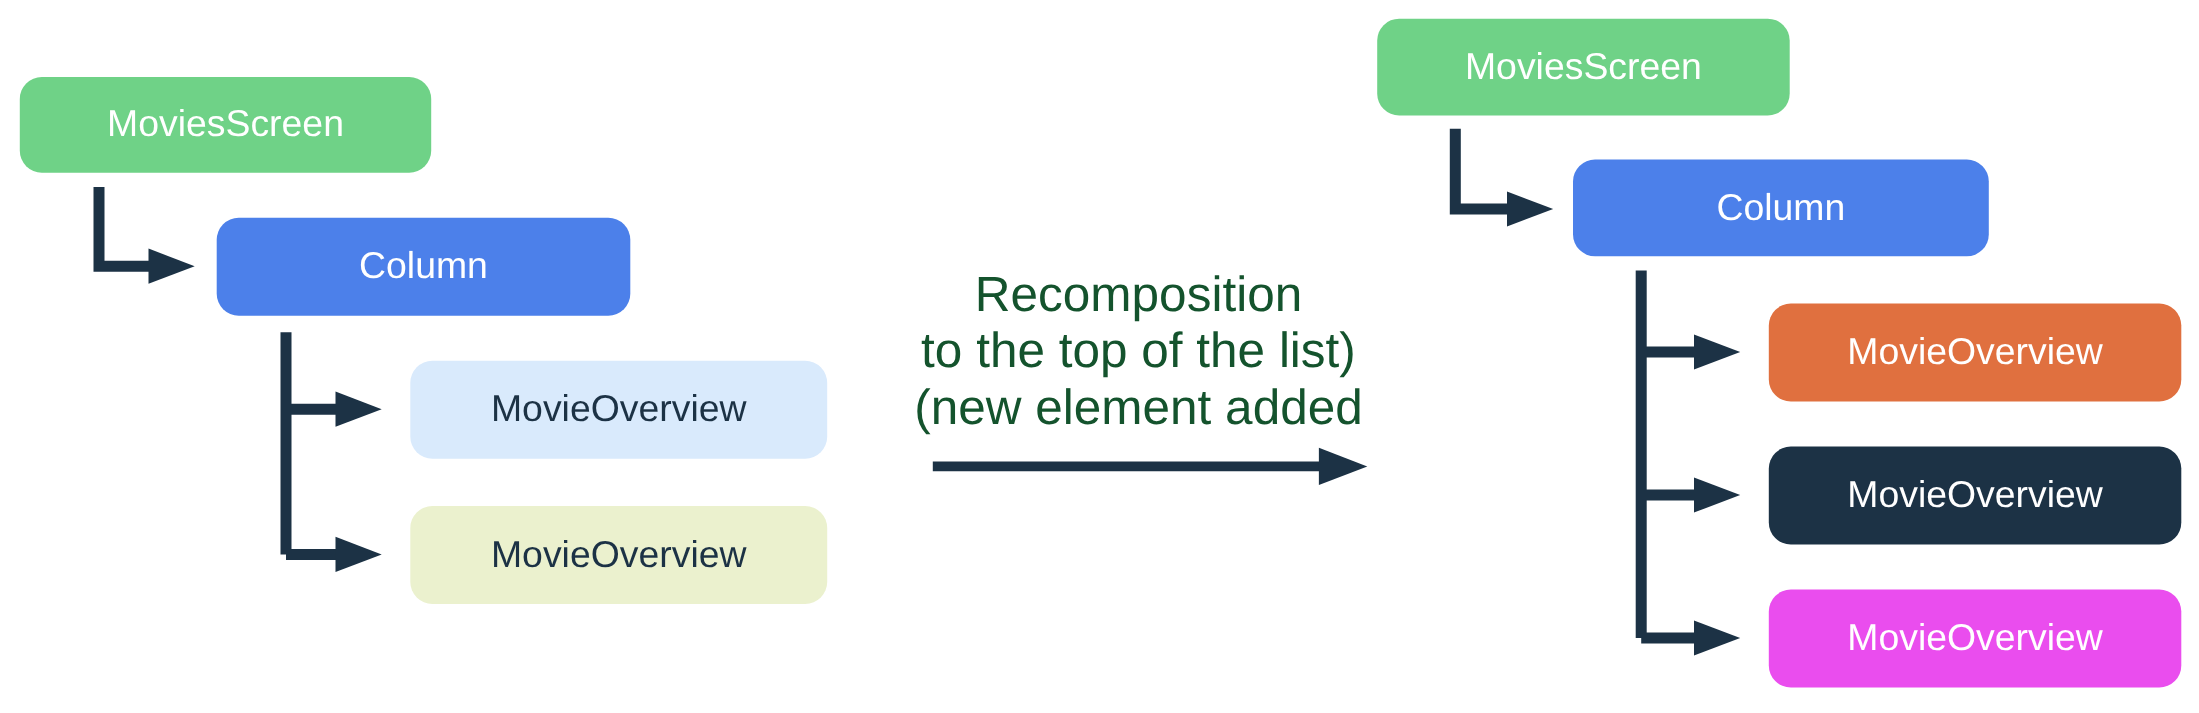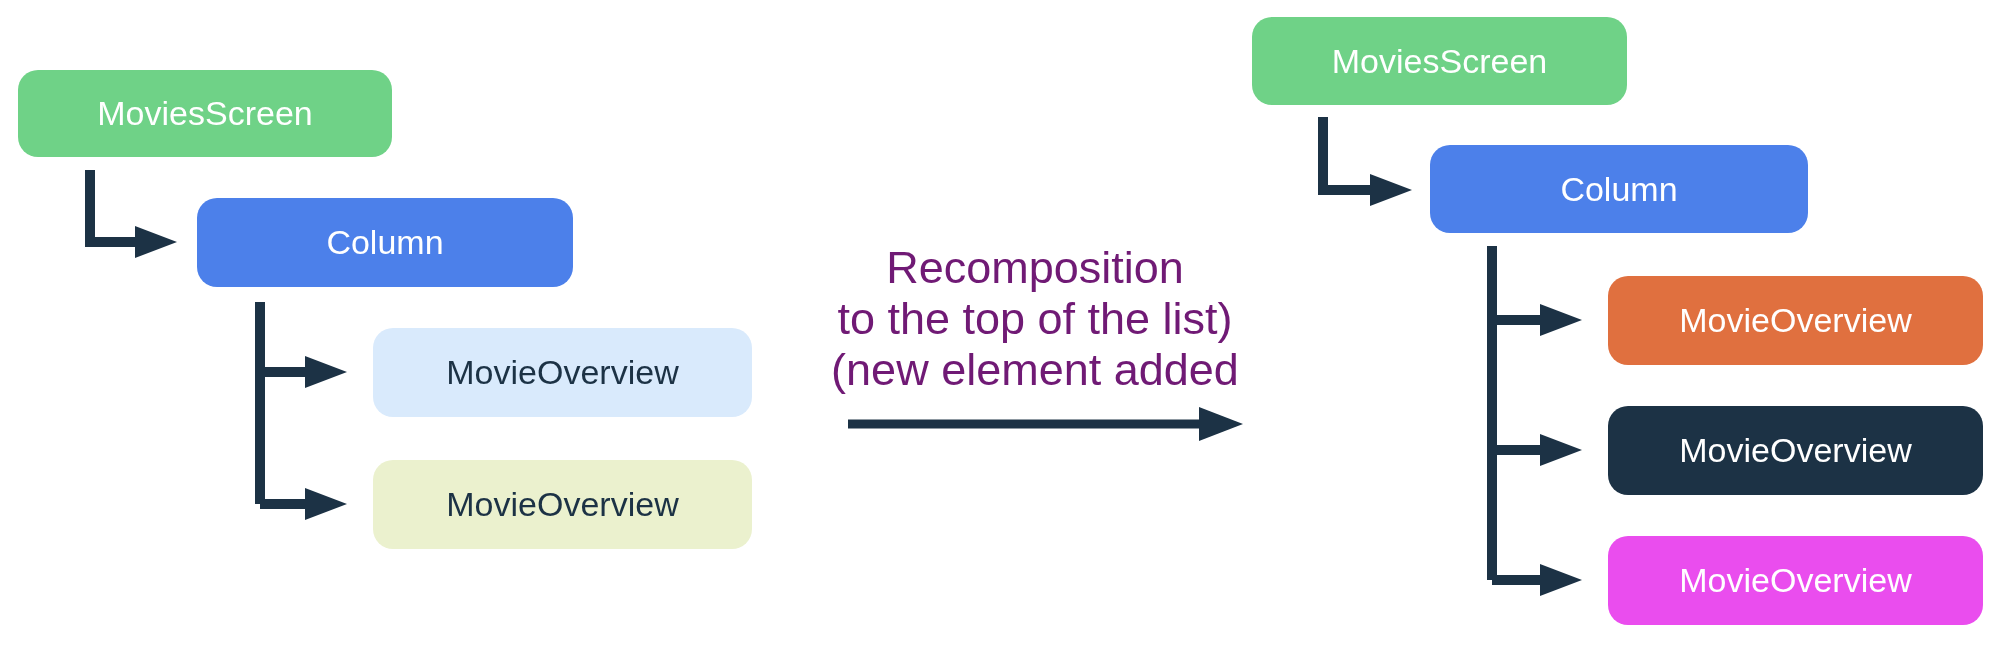--- a/index.html
+++ b/index.html
@@ -61,21 +61,21 @@
   <div class="node" id="ln-col" style="background-color: rgb(76, 128, 234); color: rgb(255, 255, 255);">
     <span>Column</span>
   </div>
   <div class="node" id="ln-c1" style="background-color: rgb(217, 234, 252); color: rgb(28, 50, 69);">
     <span>MovieOverview</span>
   </div>
   <div class="node" id="ln-c2" style="background-color: rgb(235, 241, 206); color: rgb(28, 50, 69);">
     <span>MovieOverview</span>
   </div>
 
-  <div class="mid-label" style="color: #701a75;">
+  <div class="mid-label" style="color: #14532d;">
     <div>Recomposition</div>
     <div>to the top of the list)</div>
     <div>(new element added</div>
   </div>
 
   <div class="node" id="rn-root" style="background-color: rgb(111, 210, 135); color: rgb(255, 255, 255);">
     <span>MoviesScreen</span>
   </div>
   <div class="node" id="rn-col" style="background-color: rgb(76, 128, 234); color: rgb(255, 255, 255);">
     <span>Column</span>

